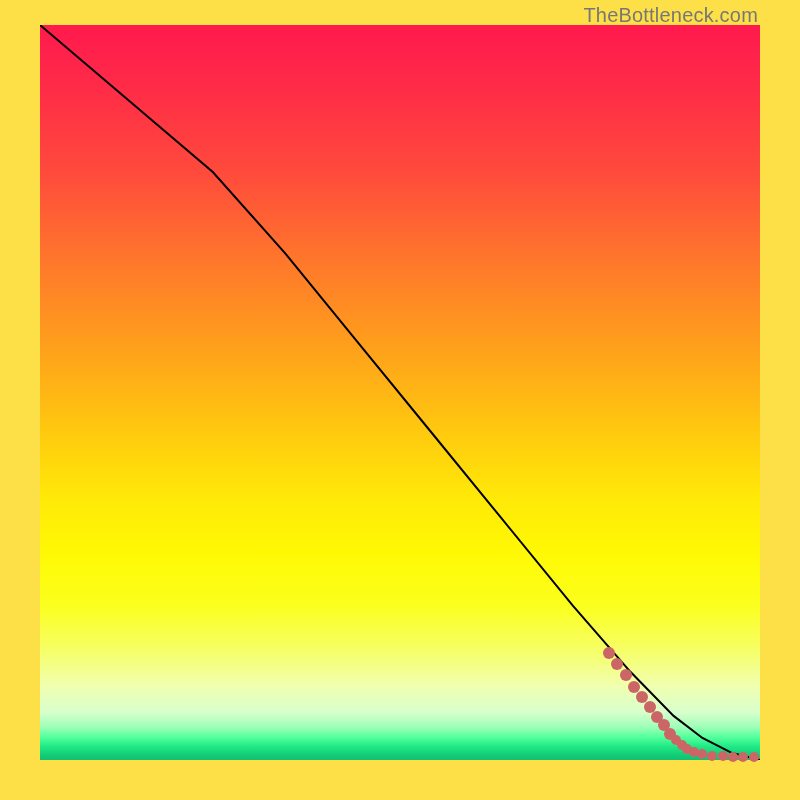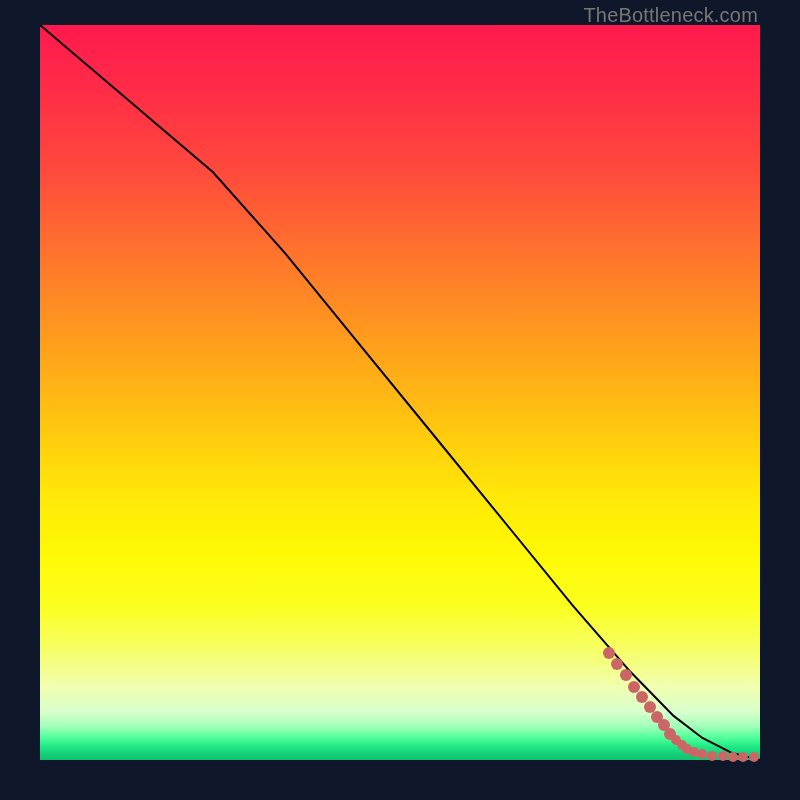--- a/index.html
+++ b/index.html
@@ -7,21 +7,21 @@
     padding: 0;
     width: 800px;
     height: 800px;
     background: #000000;
     overflow: hidden;
   }
   .frame {
     position: relative;
     width: 800px;
     height: 800px;
-    background: #0f172a;
+    background: #fde047;
   }
   .plot {
     position: absolute;
     left: 40px;
     top: 25px;
     width: 720px;
     height: 735px;
   }
   .gradient-bg {
     position: absolute;

